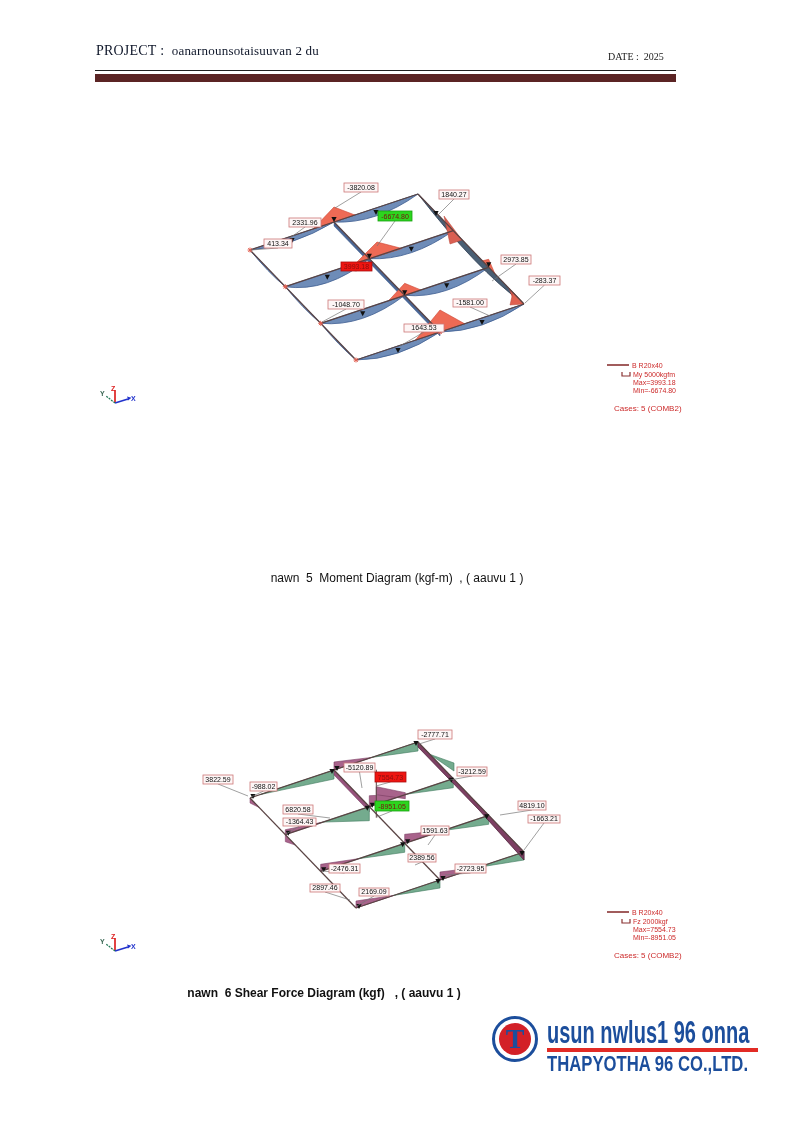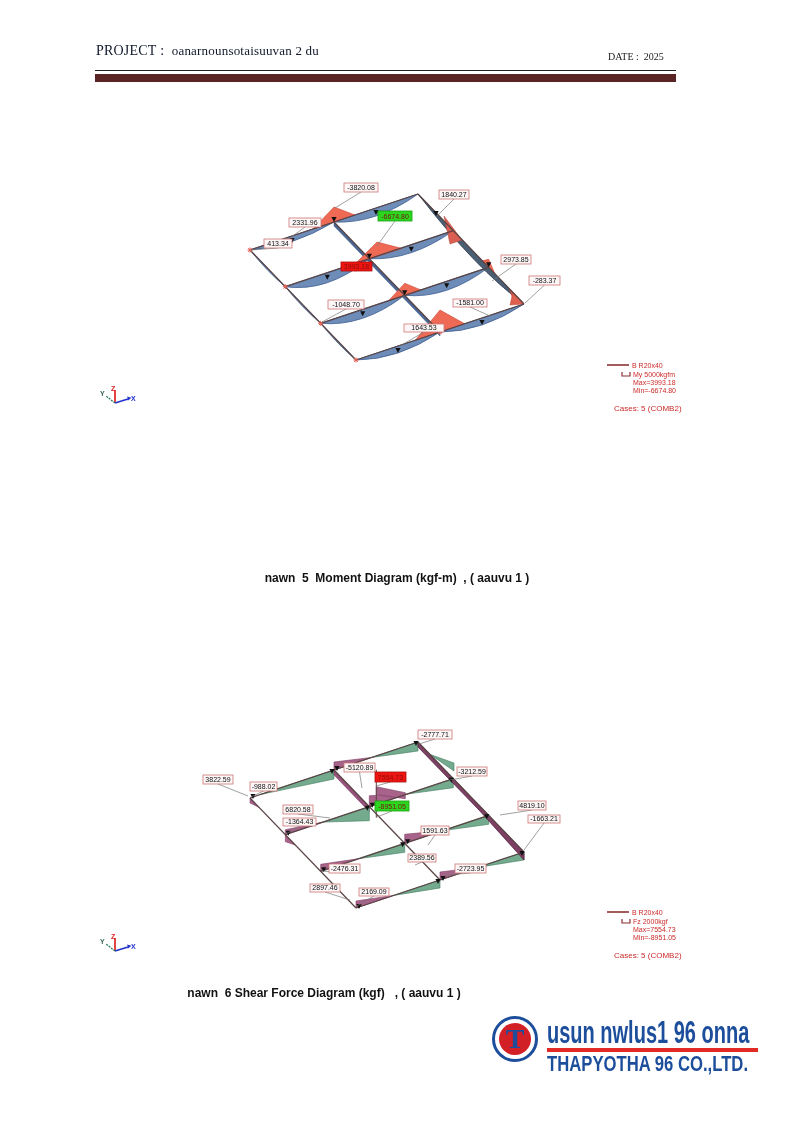--- a/index.html
+++ b/index.html
@@ -402,21 +402,21 @@
 <text x="111" y="939" fill="#dd2222">Z</text>
 <path d="M115,951 L128,947" stroke="#2233cc" stroke-width="1.7"></path>
 <path d="M128,947 l-1,-2.5 l4.5,1.2 l-3.8,3 Z" fill="#2233cc"></path>
 <text x="131" y="949" fill="#2233cc">X</text>
 <path d="M115,951 L106,944" stroke="#227755" stroke-width="1.2" stroke-dasharray="2,1"></path>
 <text x="100" y="944" fill="#3a6653">Y</text>
 </g>
 
   </svg>
 
-  <div class="abs" style="left:0;top:571px;width:794px;text-align:center;font-size:12px;font-weight:bold;color:#111;">nawn&nbsp; 5 &nbsp;Moment Diagram (kgf-m)&nbsp; , ( aauvu 1 )</div>
+  <div class="abs" style="left:0;top:571px;width:794px;text-align:center;font-size:12px;font-weight:normal;color:#111;">nawn&nbsp; 5 &nbsp;Moment Diagram (kgf-m)&nbsp; , ( aauvu 1 )</div>
 
   <div class="abs" style="left:0;top:986px;width:648px;text-align:center;font-size:12px;font-weight:bold;color:#111;">nawn&nbsp; 6 Shear Force Diagram (kgf)&nbsp;&nbsp; , ( aauvu 1 )</div>
 
   <div class="abs" style="left:492px;top:1016px;width:46px;height:46px;border:3px solid #1c4e9c;border-radius:50%;box-sizing:border-box;background:#fff;"></div>
   <div class="abs" style="left:499px;top:1023px;width:32px;height:32px;border-radius:50%;background:#d32027;"></div>
   <div class="abs" style="left:499px;top:1023px;width:32px;height:32px;text-align:center;line-height:32px;font-family:'Liberation Serif',serif;font-size:28px;font-weight:bold;color:#1c4e9c;">T</div>
 
   <div class="abs" id="fthai" style="left:547px;top:1014px;transform:scaleX(0.625);transform-origin:0 0;font-size:32px;font-weight:bold;color:#1c4e9c;white-space:nowrap;">usun nwlus1 96 onna</div>
 
   <div class="abs" style="left:547px;top:1048px;width:211px;height:4px;background:#e22b25;"></div>

